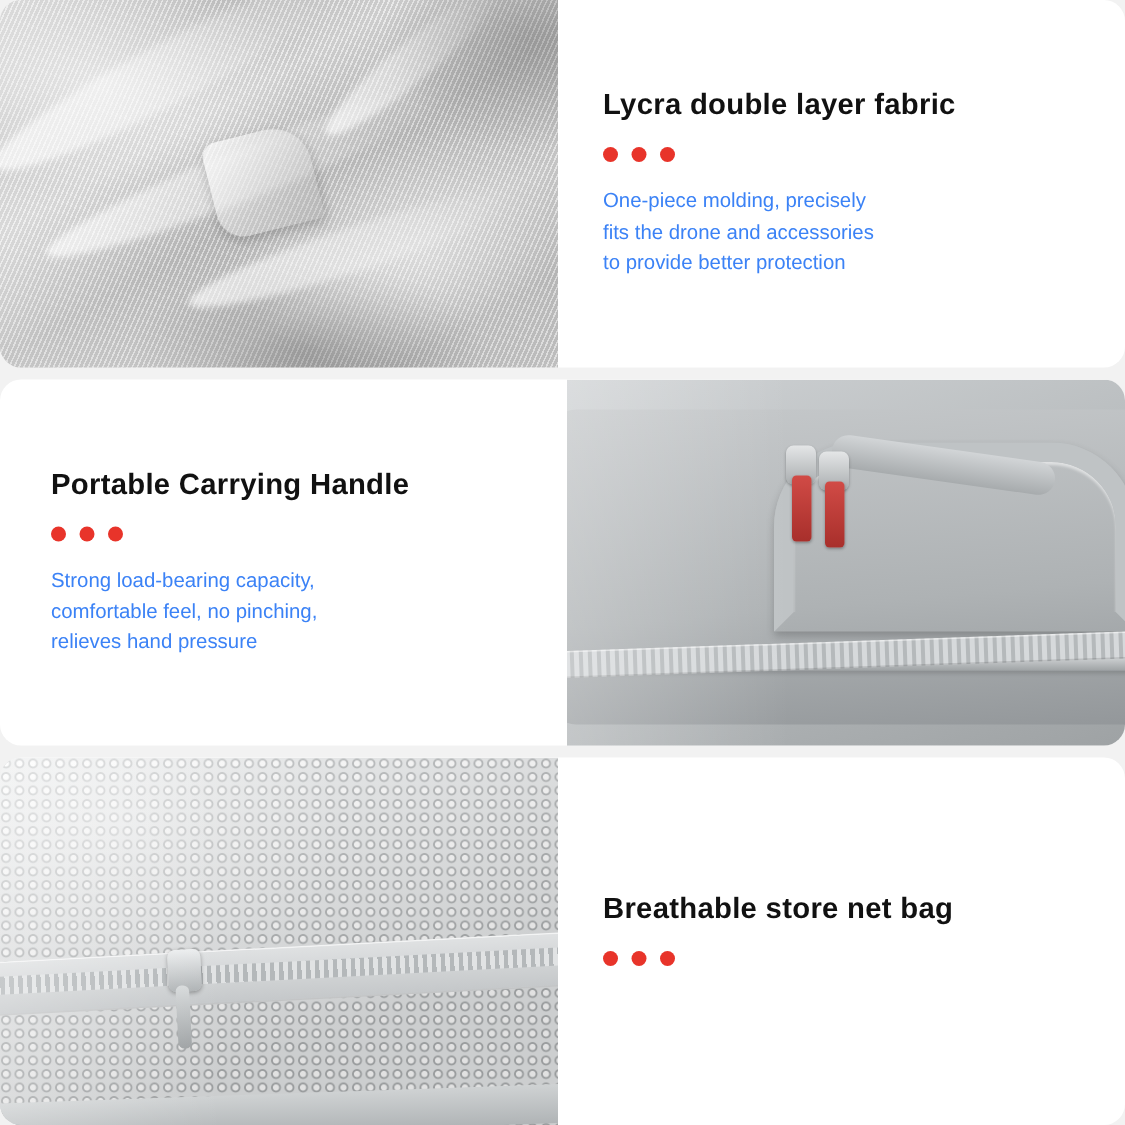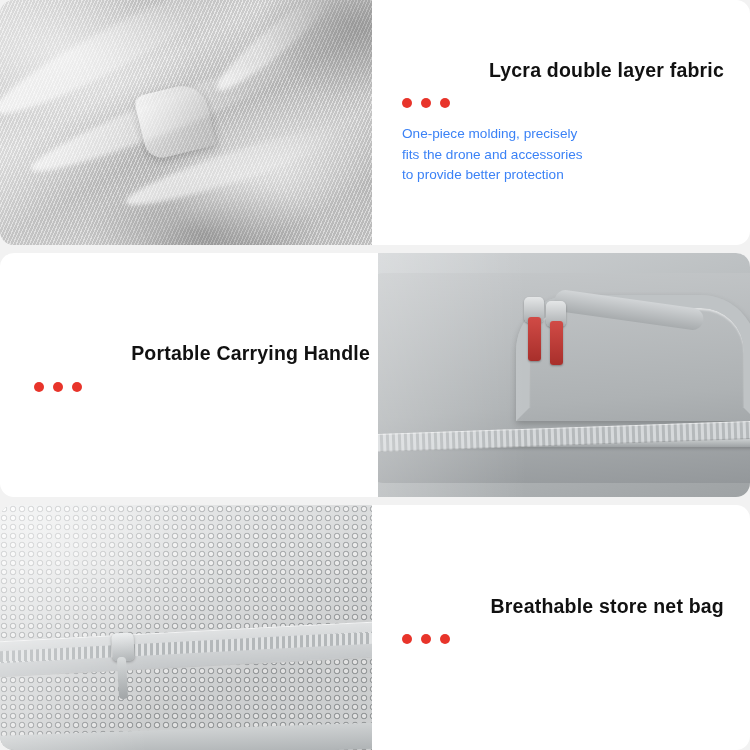--- a/index.html
+++ b/index.html
@@ -53,21 +53,20 @@
   }
   .text-col.pad-right { padding-left: 34px; padding-right: 8px; }
 
   .headline {
     font-size: 19.5px;
     font-weight: bold;
     color: #111111;
     letter-spacing: 0.2px;
     margin: 0 0 16px 0;
     line-height: 1.2;
-    text-align: right;
   }
   .dots {
     display: flex;
     gap: 9px;
     margin: 0 0 16px 0;
   }
   .dots span {
     display: block;
     width: 10px;
     height: 10px;
@@ -312,20 +311,23 @@
       <div class="puller p2"></div>
       <div class="corner-fade"></div>
     </div>
     <div class="text-col pad-right">
       <h2 class="headline">Portable Carrying Handle</h2>
       <div class="dots">
         <span></span>
         <span></span>
         <span></span>
       </div>
+      <p class="body-text">Strong load-bearing capacity,
+comfortable feel, no pinching,
+relieves hand pressure</p>
     </div>
   </section>
 
   <section class="panel">
     <div class="photo">
       <div class="mesh"></div>
       <div class="mesh-band"></div>
       <div class="mesh-zip"></div>
       <div class="mesh-slider"></div>
       <div class="mesh-pull"></div>

